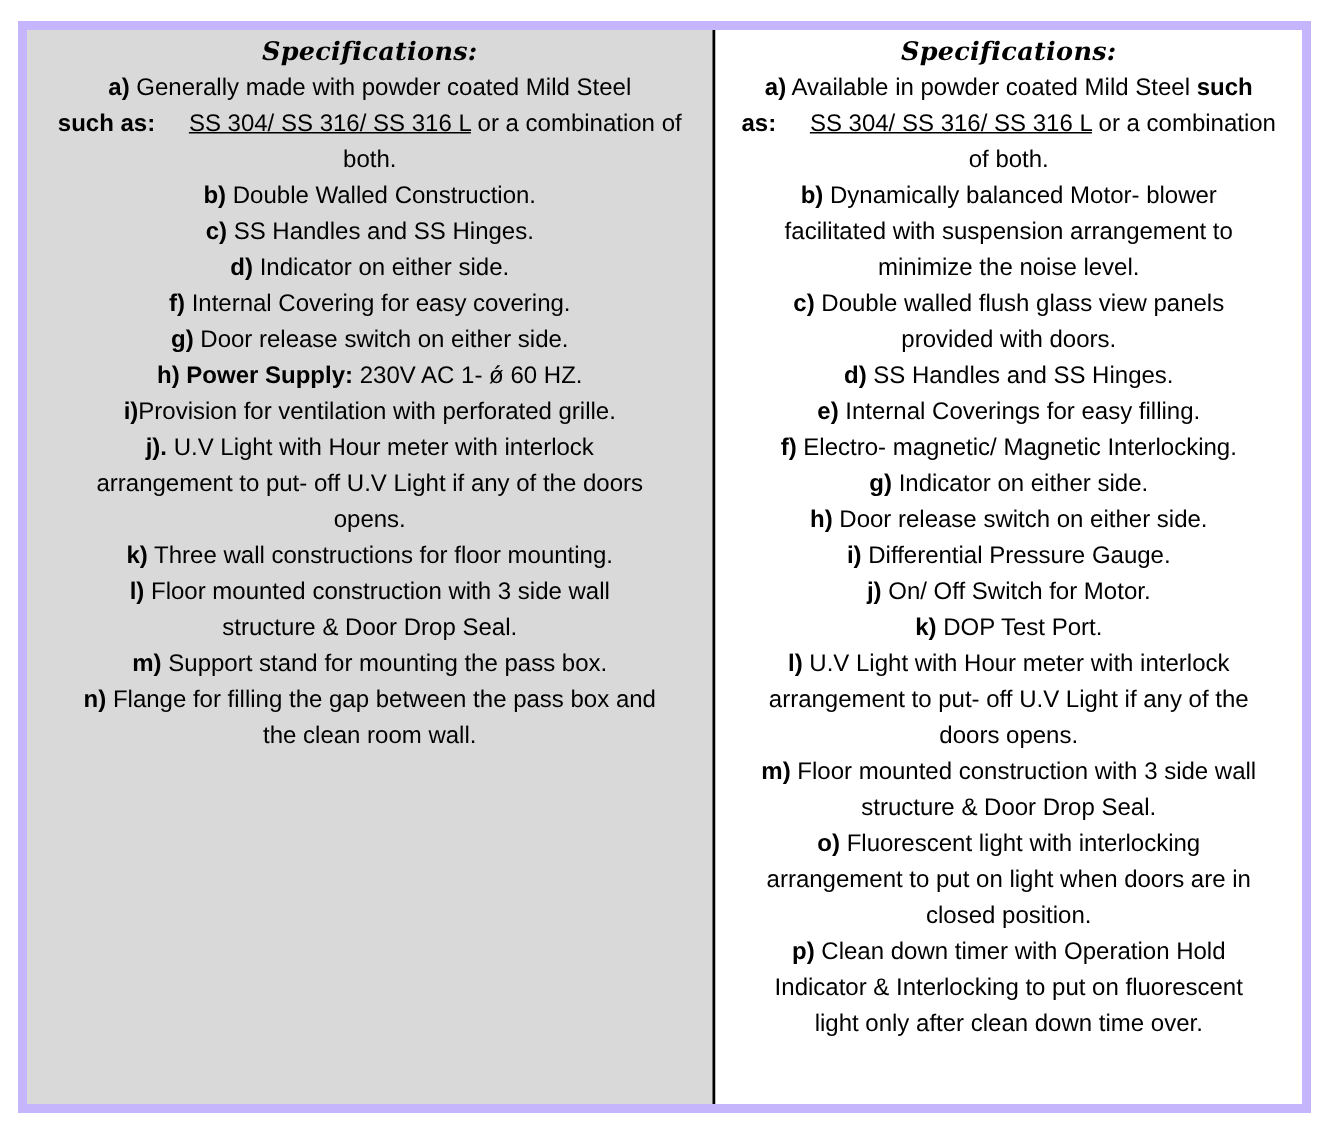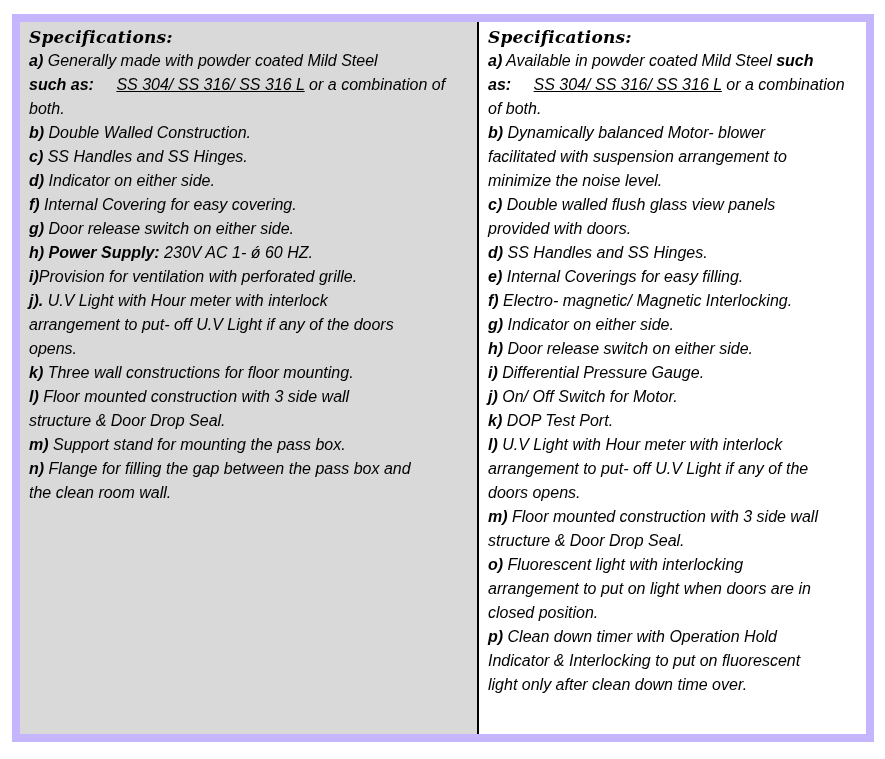--- a/index.html
+++ b/index.html
@@ -10,23 +10,24 @@
     background: #ffffff;
     font-family: "Liberation Sans", sans-serif;
   }
   .spec-table {
     position: absolute;
     left: 12px;
     top: 14px;
     width: 862px;
     height: 728px;
     box-sizing: border-box;
-    border: 8px solid #c4b5fd;
+    border: 6px solid #c4b5fd;
     display: flex;
     background: #ffffff;
+    text-align: center;
   }
   .cell {
     box-sizing: border-box;
     padding: 3px 9px 0 9px;
     font-size: 16px;
     line-height: 24px;
     color: #000000;
     overflow: hidden;
   }
   .cell.left {
@@ -39,21 +40,20 @@
   .heading {
     font-family: "DejaVu Serif", serif;
     font-style: italic;
     font-weight: bold;
     font-size: 17px;
     line-height: 24px;
     letter-spacing: 0.2px;
   }
   .spec-item {
     white-space: pre-wrap;
-    font-style: italic;
   }
   .spec-item span.b { font-weight: bold; }
   .spec-item span.u { text-decoration: underline; margin-left: 18px; }
 </style>
 </head>
 <body>
 
 <div class="spec-table">
   <div class="cell left" style="background: rgb(217, 217, 217);">
     <div class="heading">Specifications:</div>

